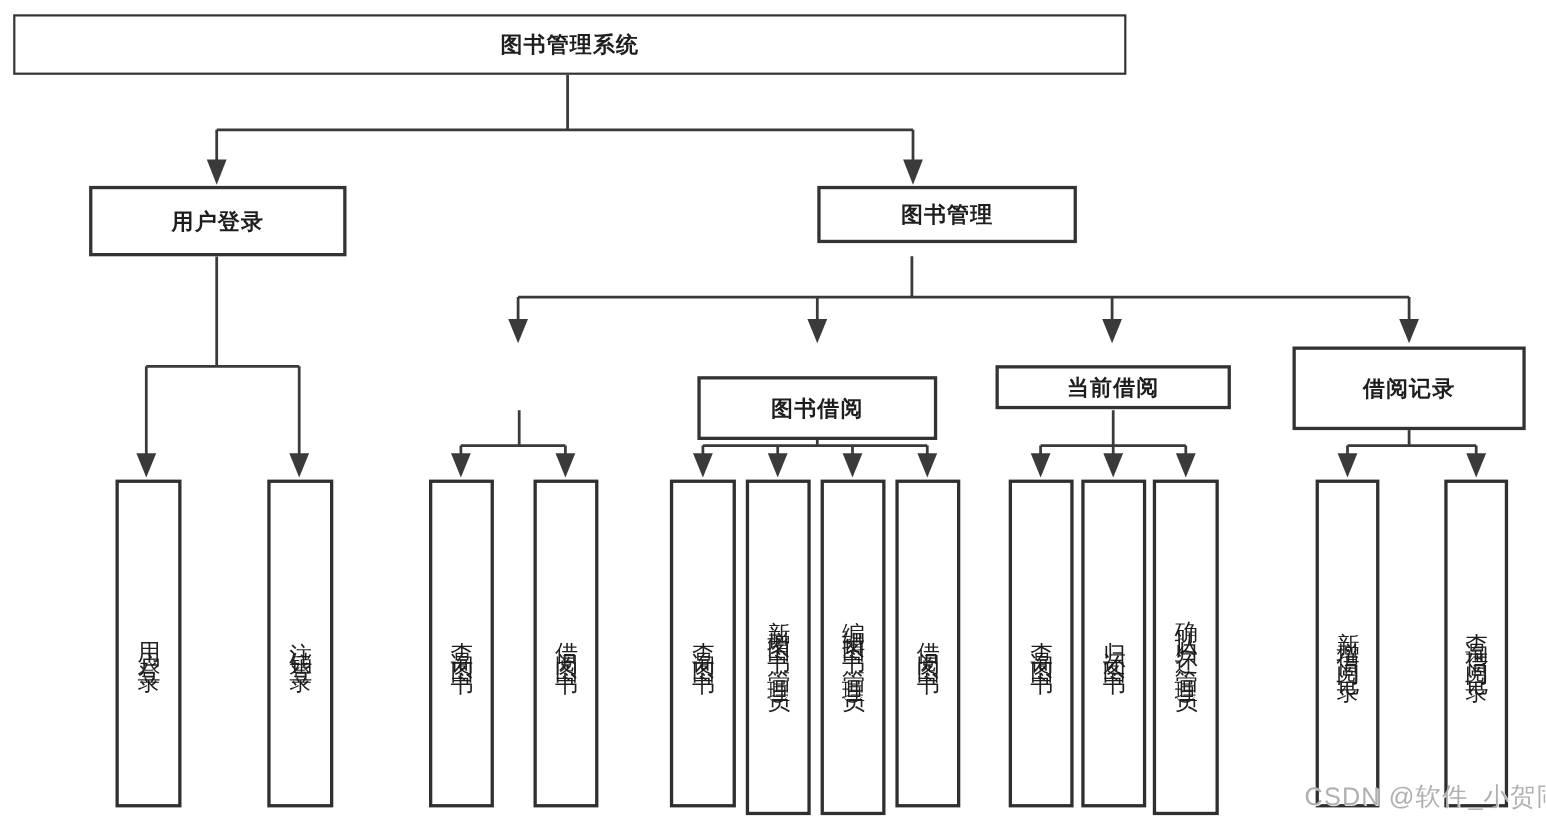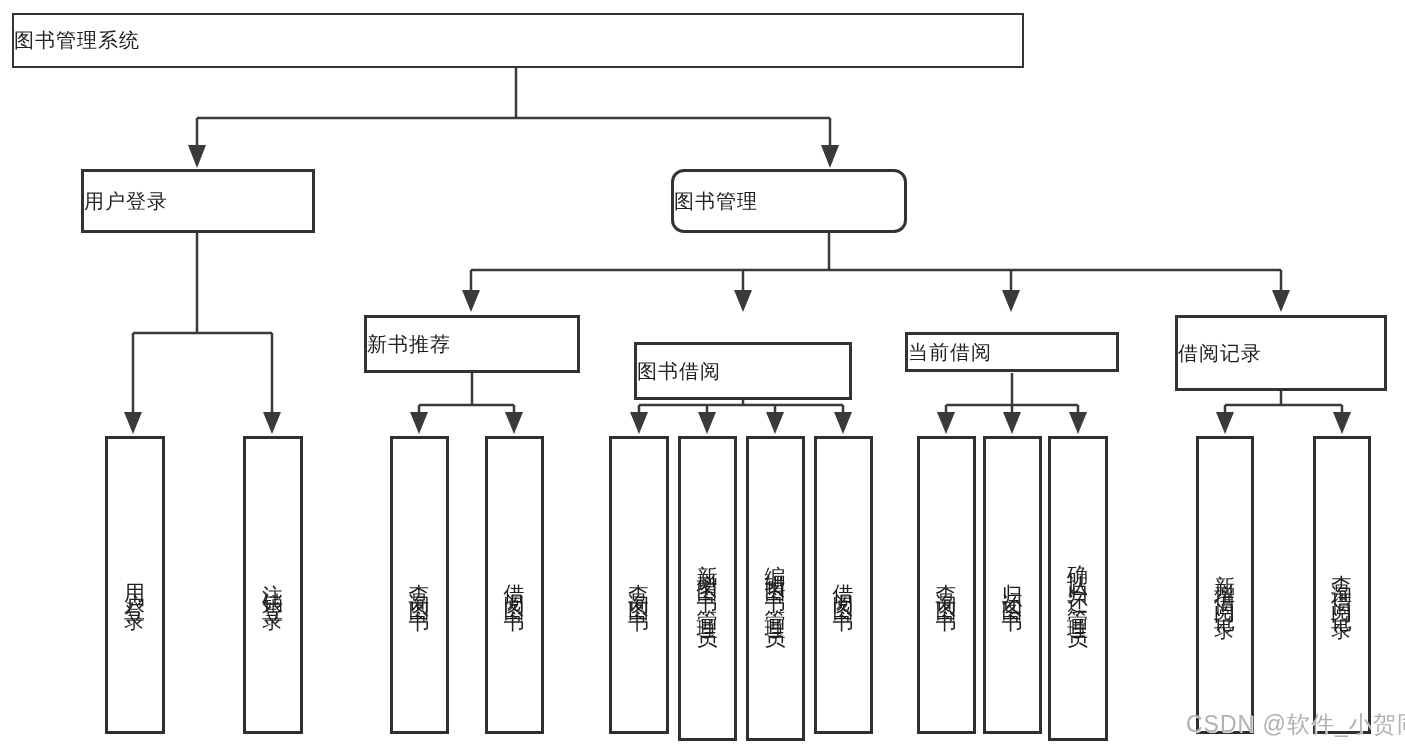--- a/index.html
+++ b/index.html
@@ -23,35 +23,37 @@
     width: 1405px; height: 747px;
     z-index: 1;
   }
 
   .node {
     position: absolute;
     background: #ffffff;
     border: 3px solid #333333;
     display: flex;
     align-items: center;
+    justify-content: center;
     color: #1e1e1e;
     z-index: 2;
+    font-weight: bold;
   }
   .node-root {
     left: 12px; top: 13px; width: 1012px; height: 55px;
     border-width: 2px;
     font-size: 20px;
     letter-spacing: 1px;
   }
   .node-l2, .node-l3 {
     font-size: 20px;
     letter-spacing: 1px;
   }
   .n-user-login { left: 81px;  top: 169px; width: 234px; height: 64px; }
-  .n-book-mgmt  { left: 671px; top: 169px; width: 236px; height: 64px; border-radius: 13px; }
+  .n-book-mgmt  { left: 743px; top: 169px; width: 236px; height: 52px; }
 
   .n-new-book      { left: 364px;  top: 315px; width: 216px; height: 58px; }
   .n-book-borrow   { left: 634px;  top: 315px; width: 218px; height: 58px; margin-top: 27px; }
   .n-cur-borrow    { left: 905px;  top: 315px; width: 214px; height: 40px; margin-top: 17px; }
   .n-borrow-record { left: 1175px; top: 315px; width: 212px; height: 76px; }
 
   .leaf {
     position: absolute;
     top: 436px;
     width: 60px;
@@ -150,23 +152,20 @@
     <span>图书管理系统</span>
   </div>
 
   <div class="node node-l2 n-user-login">
     <span>用户登录</span>
   </div>
   <div class="node node-l2 n-book-mgmt">
     <span>图书管理</span>
   </div>
 
-  <div class="node node-l3 n-new-book">
-    <span>新书推荐</span>
-  </div>
   <div class="node node-l3 n-book-borrow">
     <span>图书借阅</span>
   </div>
   <div class="node node-l3 n-cur-borrow">
     <span>当前借阅</span>
   </div>
   <div class="node node-l3 n-borrow-record">
     <span>借阅记录</span>
   </div>
 

